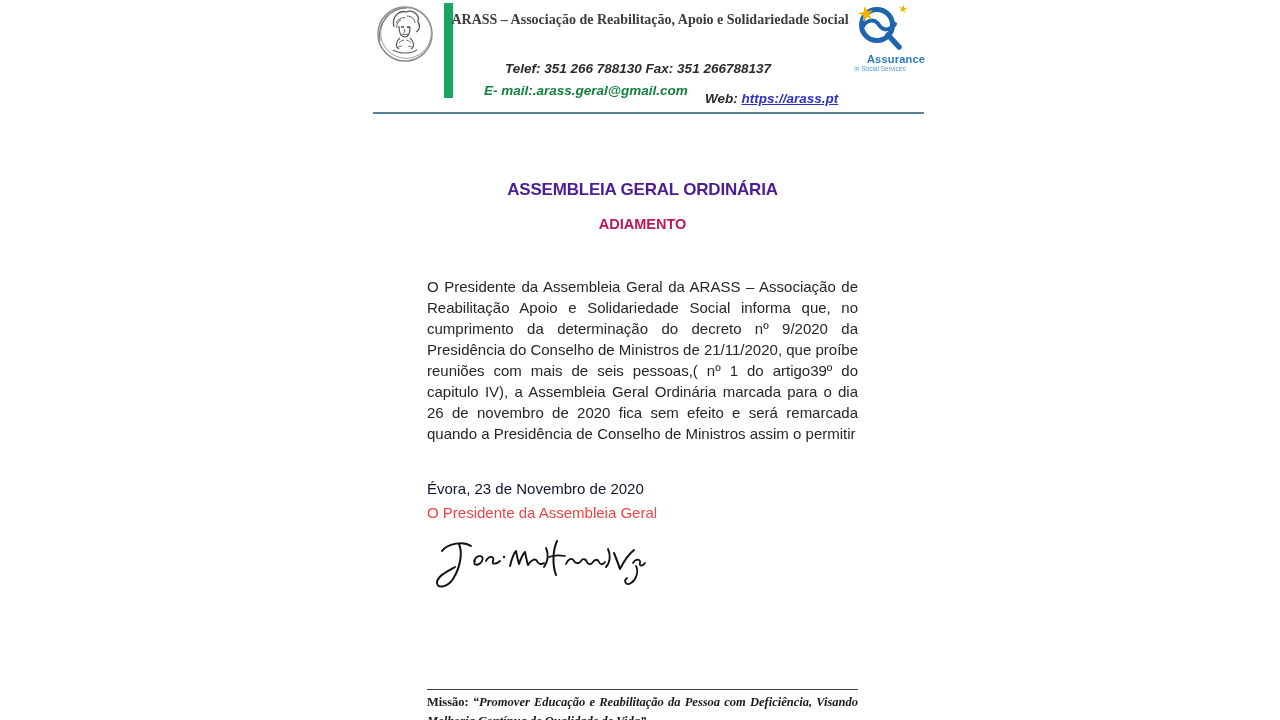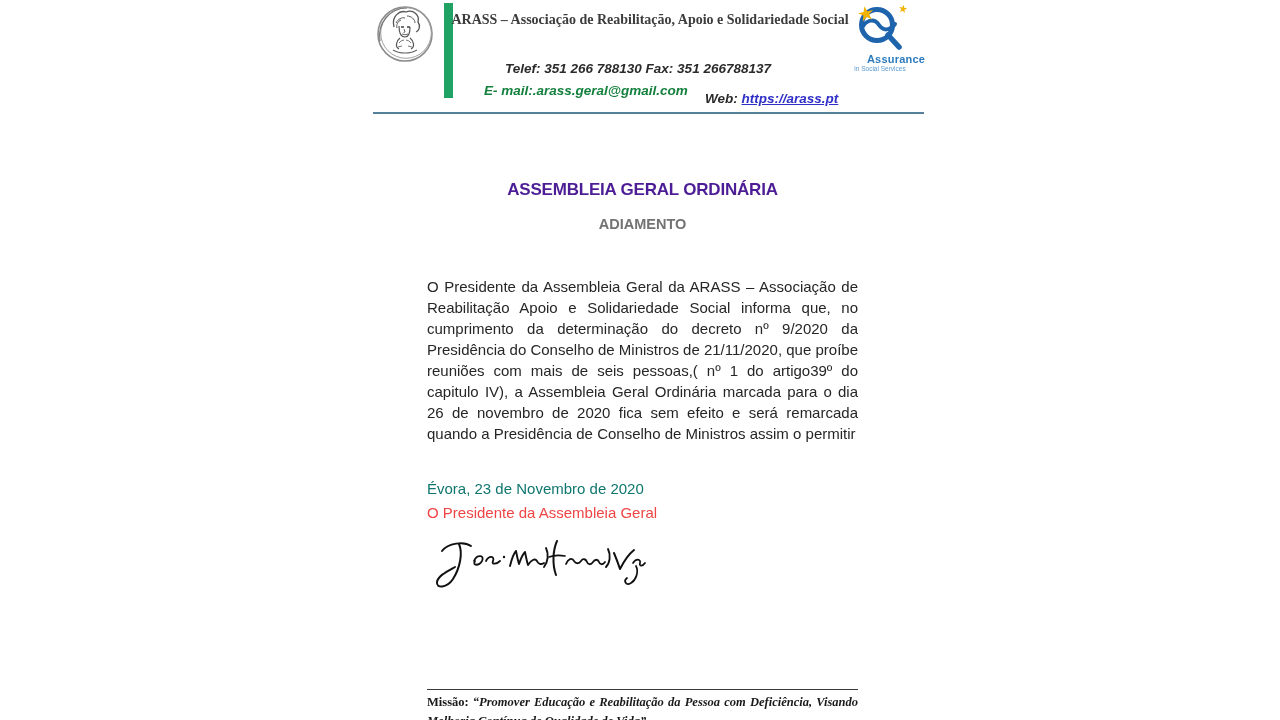--- a/index.html
+++ b/index.html
@@ -29,24 +29,24 @@
                 font-weight:700; font-size:11px; color:#2d7bbd; letter-spacing:0.2px;margin-left:16px; }
   .q-text2    { position:absolute; left:845px; top:65px; width:70px; text-align:center;
                 font-size:6.5px; color:#5b9bd0; }
   .head-rule  { position:absolute; left:373px; top:112px; width:551px; height:2px;
                 background:#54809a; }
   
   .doc-title    { position:absolute; left:427px; top:180px; width:431px; display:flex;
                   justify-content:center; font-weight:700; font-size:17px; color:#4c1d95;
                   letter-spacing:-0.2px; white-space:nowrap; }
   .doc-subtitle { position:absolute; left:427px; top:216px; width:431px; display:flex;
-                  justify-content:center; font-weight:700; font-size:14.5px; color:#737373; }
+                  justify-content:center; font-weight:700; font-size:14.5px; color:#be185d; }
   .doc-body     { position:absolute; left:427px; top:276px; width:431px; font-size:15px;
                   line-height:21px; text-align:justify; color:#262626; }
-  .date-line    { position:absolute; left:427px; top:480px; font-size:15px; color:#0f766e; }
+  .date-line    { position:absolute; left:427px; top:480px; font-size:15px; color:#0f172a; }
   .signatory    { position:absolute; left:427px; top:504px; font-size:15px; color:#ef4444; }
   .signature    { position:absolute; left:428px; top:536px; width:218px; height:54px; }
   
   .foot-rule { position:absolute; left:427px; top:689px; width:431px; height:1px; background:#3a3a3a; }
   .foot-text { position:absolute; left:427px; top:693px; width:431px;
                font-family:"Liberation Serif", serif; font-weight:700; font-size:12.5px;
                line-height:19px; text-align:justify; color:#1a1a1a; }
   .foot-text .quote { font-style:italic; }
 </style>
 </head>

